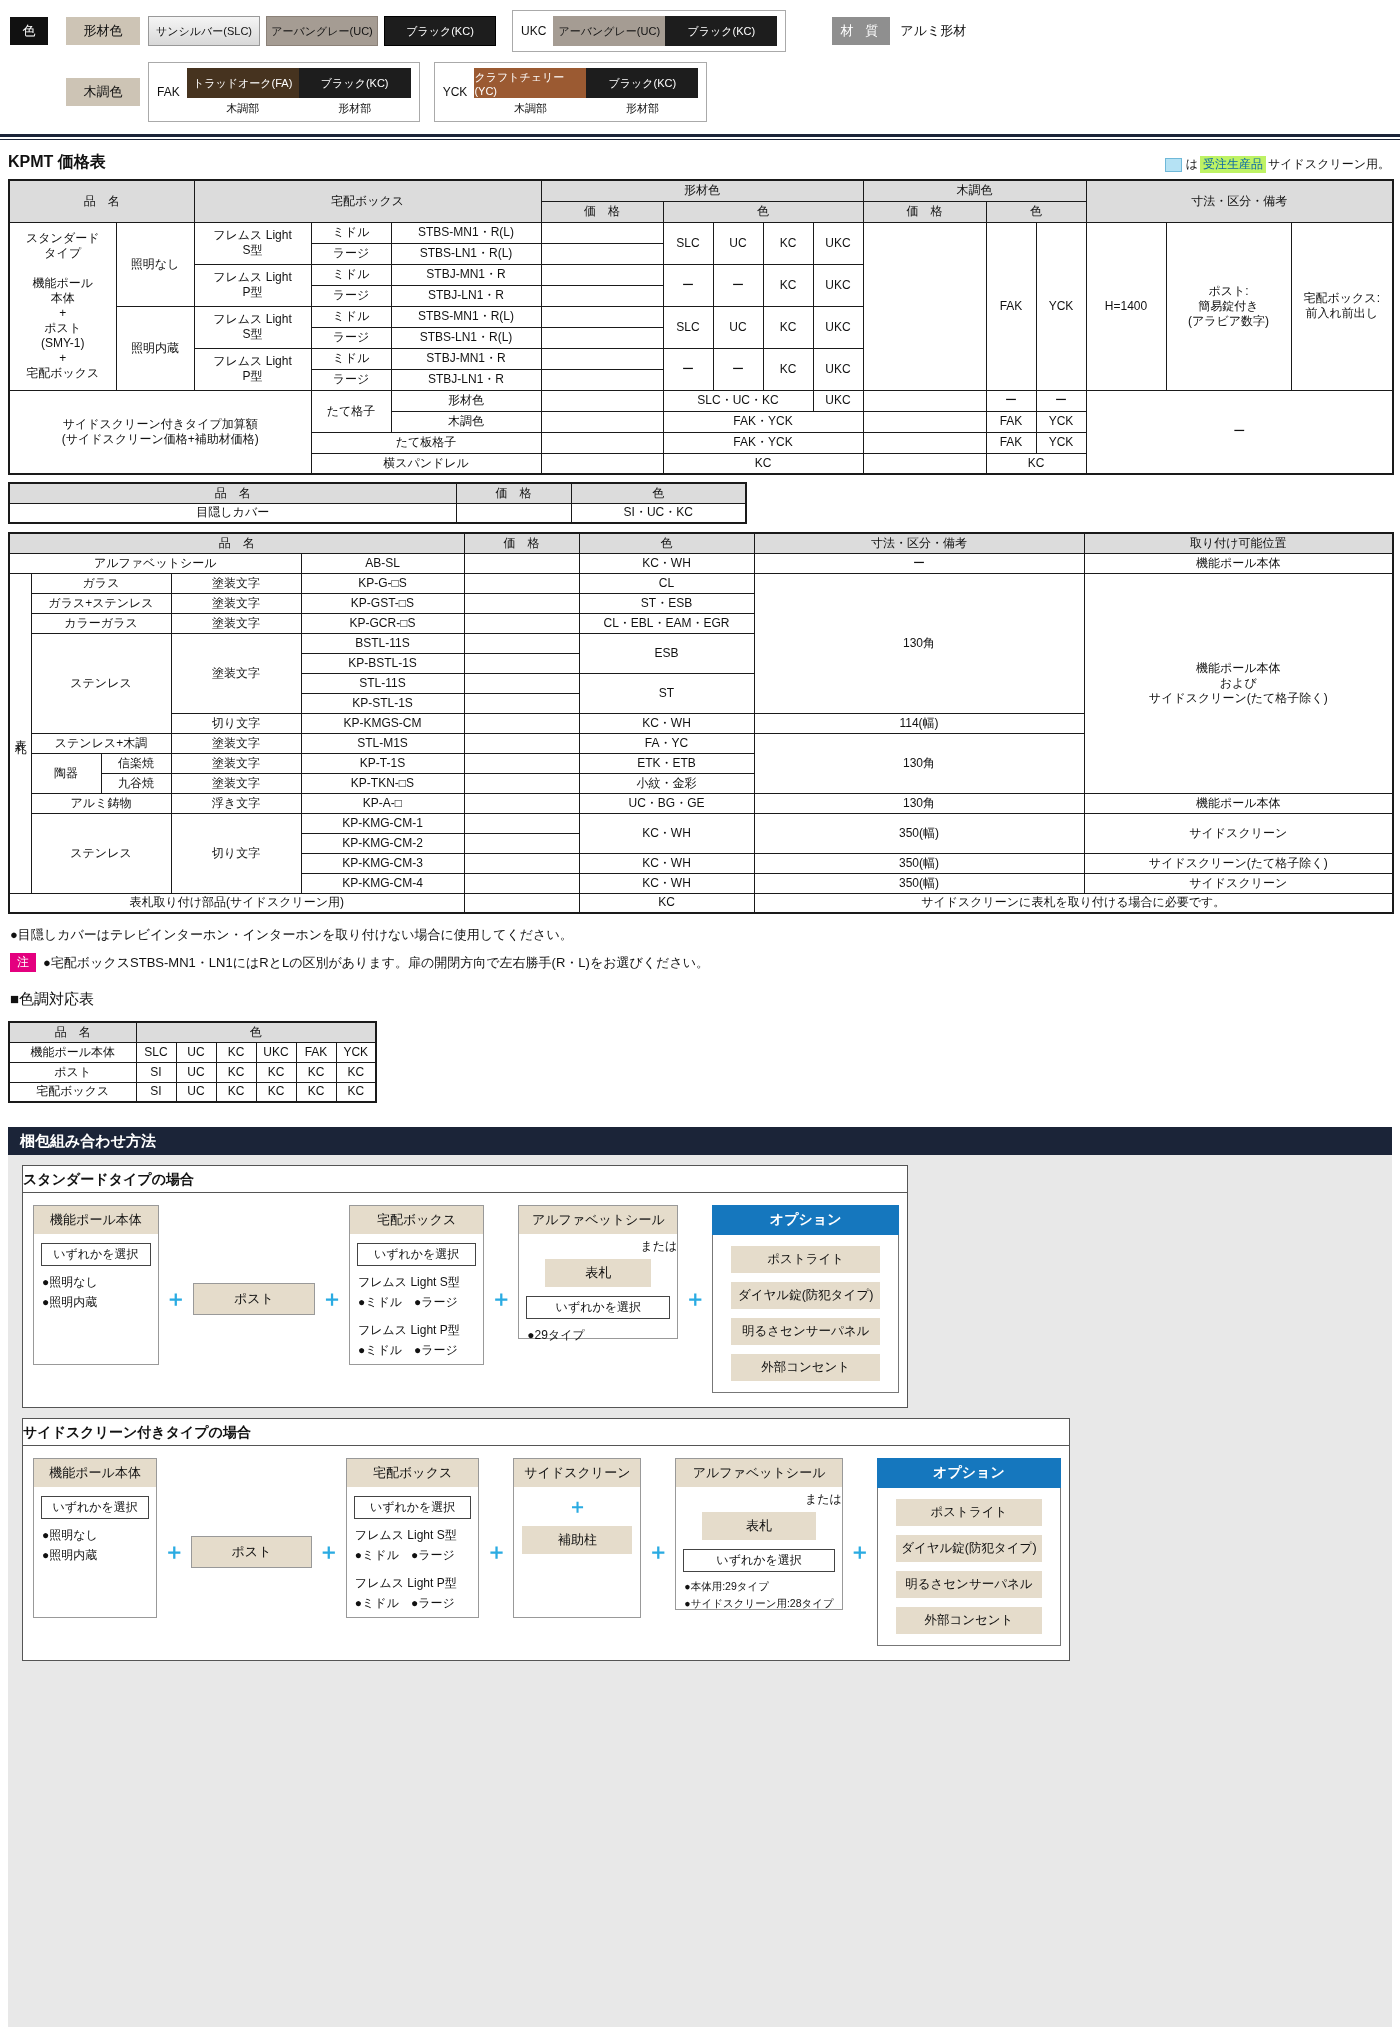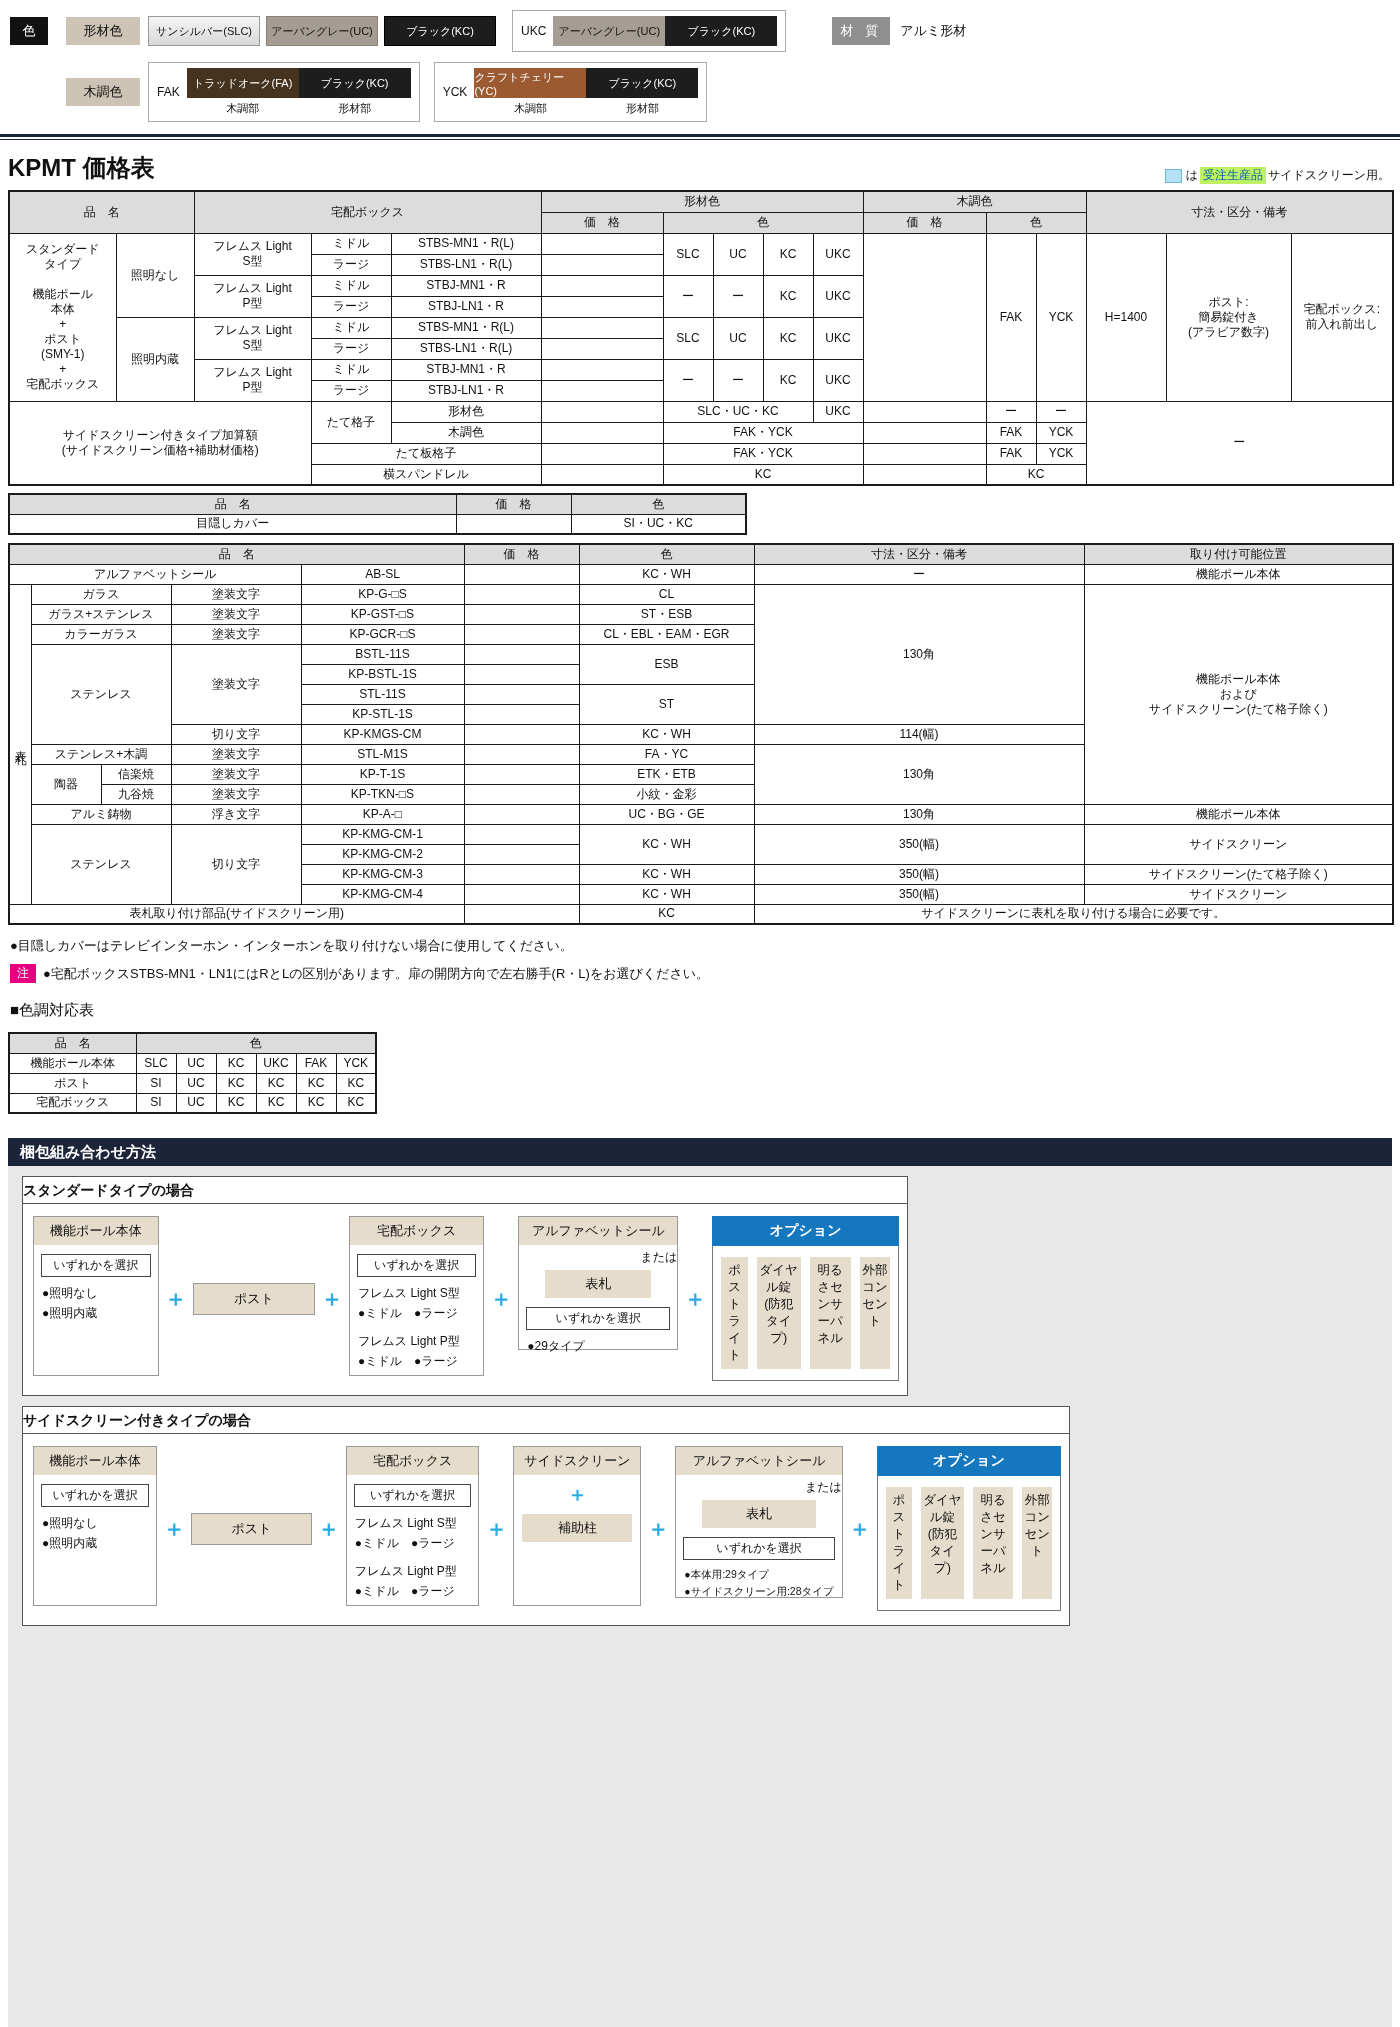--- a/index.html
+++ b/index.html
@@ -24,21 +24,21 @@
 .halves .sw{margin-left:0;border:none}
 .sw-fa{background:#46331f;color:#fff}
 .sw-yc{background:#9b5a32;color:#fff}
 .sw-kc2{background:#1d1d1d;color:#fff}
 .partrow{display:flex}
 .partrow span{width:112px;text-align:center;font-size:11px;margin-top:3px}
 .material-value{font-size:13px;margin-left:10px}
 .navyrule{height:6px;border-top:3px solid #1b2438;border-bottom:1px solid #1b2438;margin:12px 0 0 0}
 
 .titlerow{display:flex;justify-content:space-between;align-items:flex-end;margin:12px 10px 6px 8px}
-.big-title{font-size:24px;font-weight:bold}
+.big-title{font-size:16px;font-weight:bold}
 .legend{display:flex;align-items:center;font-size:12px}
 .legend-sq{width:17px;height:14px;background:#b5e2f4;border:1px solid #6fb8d8;margin-right:4px}
 .legend-hl{background:#bef264;color:#0b6aa8;padding:0 3px;margin:0 2px}
 
 table{border-collapse:collapse;table-layout:fixed;margin-left:8px;border:2px solid #1a1a1a}
 td,th{border:1px solid #1a1a1a;font-size:12px;font-weight:normal;text-align:center;vertical-align:middle;padding:0 2px;line-height:1.25;overflow:hidden}
 .gray{background:#dcdcdc}
 .preline{white-space:pre-line}
 .kpmt tr{height:21px}
 .mek tr{height:20px}
@@ -69,21 +69,21 @@
 .beige.inset2{margin:0 8px}
 .selbox{border:1px solid #444;margin:9px 7px 5px 7px;text-align:center;font-size:12px;padding:2px 0;background:#fff}
 .optline{font-size:12px;padding:3px 0 0 8px;text-align:left}
 .optline.small{font-size:10.5px}
 .orline{text-align:right;font-size:12px;padding:4px 0}
 .plus{color:#2aabe2;font-size:22px;font-weight:bold;align-self:center;margin:0 6px;line-height:1}
 .plus-center{text-align:center;color:#2aabe2;font-size:20px;font-weight:bold;padding:6px 0}
 .postbar{align-self:center;width:128px;border:1px solid #999;background:#e5dccb;text-align:center;font-size:13px;padding:6px 2px}
 .optgrp{width:196px}
 .opthead{background:#1577be;color:#fff;text-align:center;font-size:14px;font-weight:bold;padding:5px 0;border:1px solid #1577be}
-.optitems{border:1px solid #777;border-top:none;background:#fff;padding:11px 8px;display:flex;flex-direction:row;gap:9px}
+.optitems{border:1px solid #777;border-top:none;background:#fff;padding:11px 18px;display:flex;flex-direction:column;gap:9px}
 .optitem{background:#e5dccb;text-align:center;font-size:12.5px;padding:5px 2px}
 </style>
 </head>
 <body>
 
 <div>
   <div class="toprow r1">
     <div class="lbl lbl-black">色</div>
     <div class="lbl lbl-beige">形材色</div>
     <div class="sw sw-slc">サンシルバー(SLC)</div>

